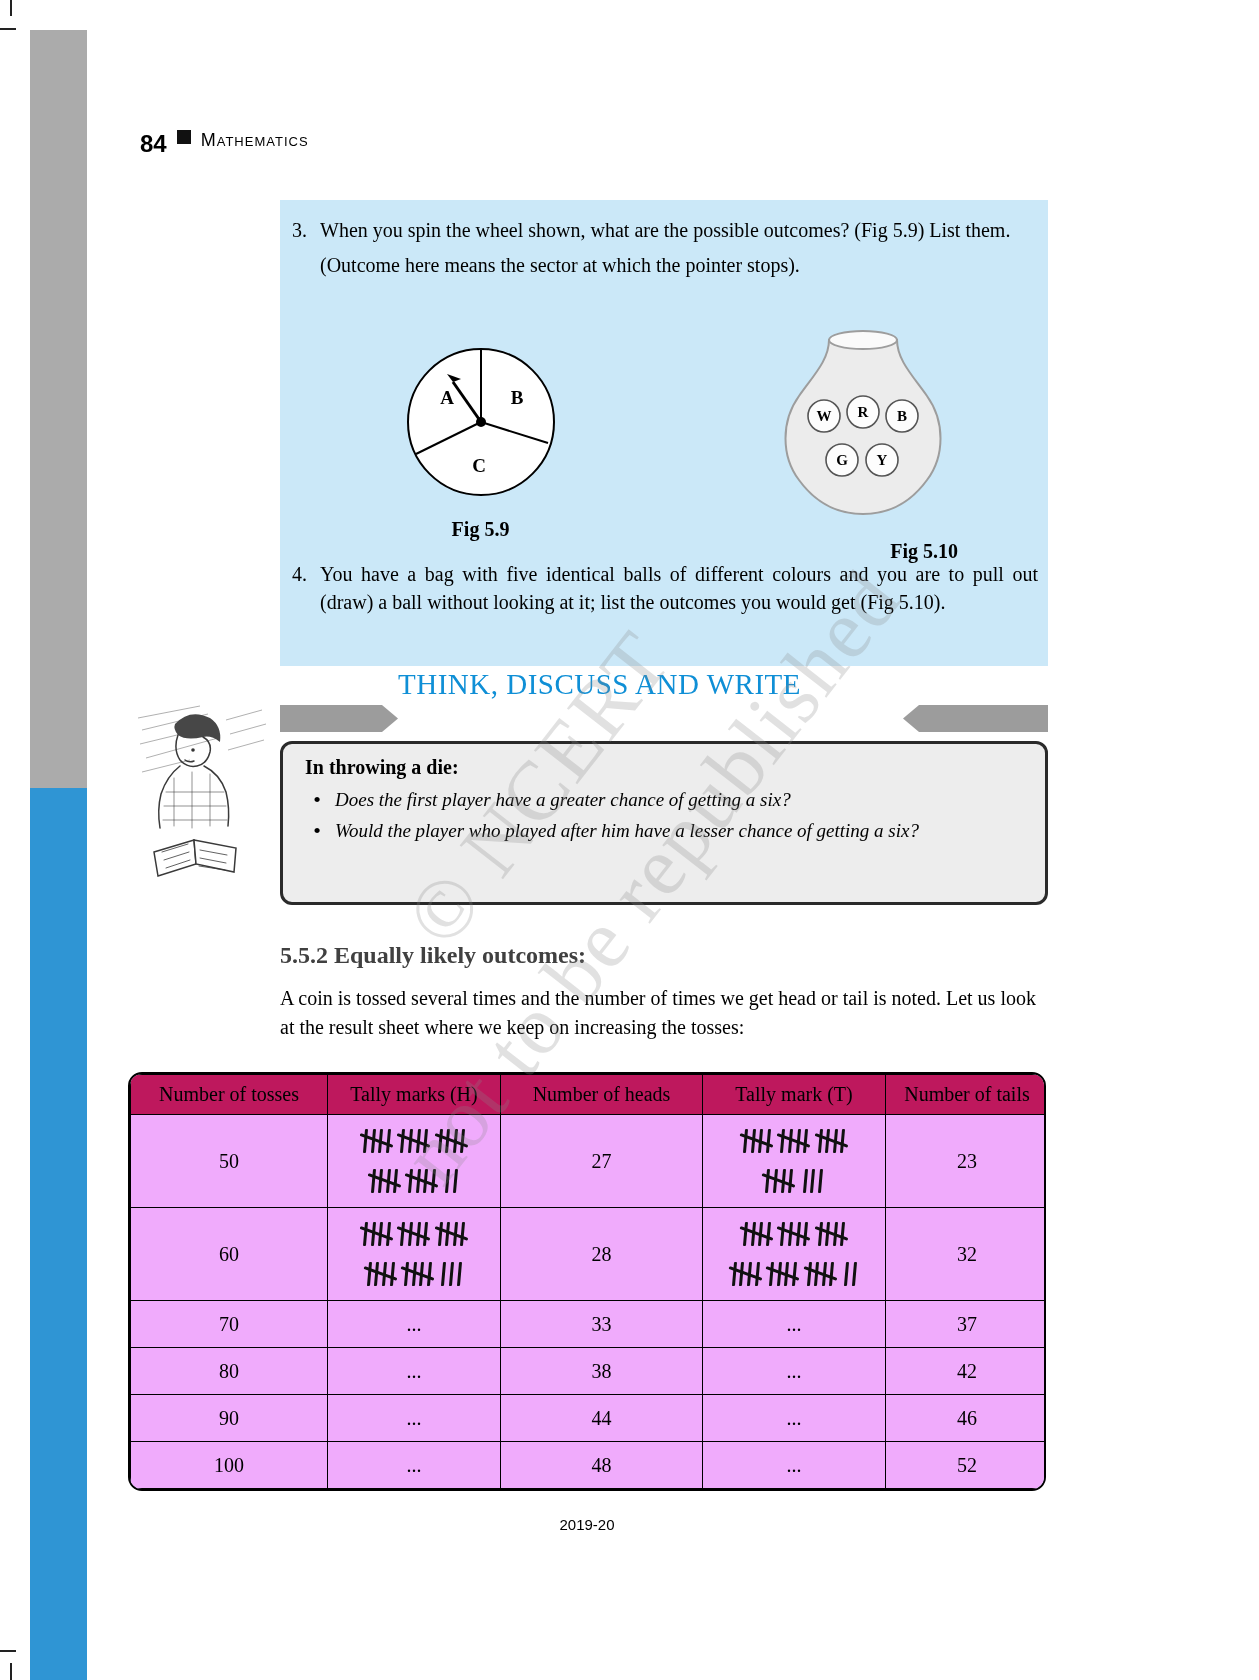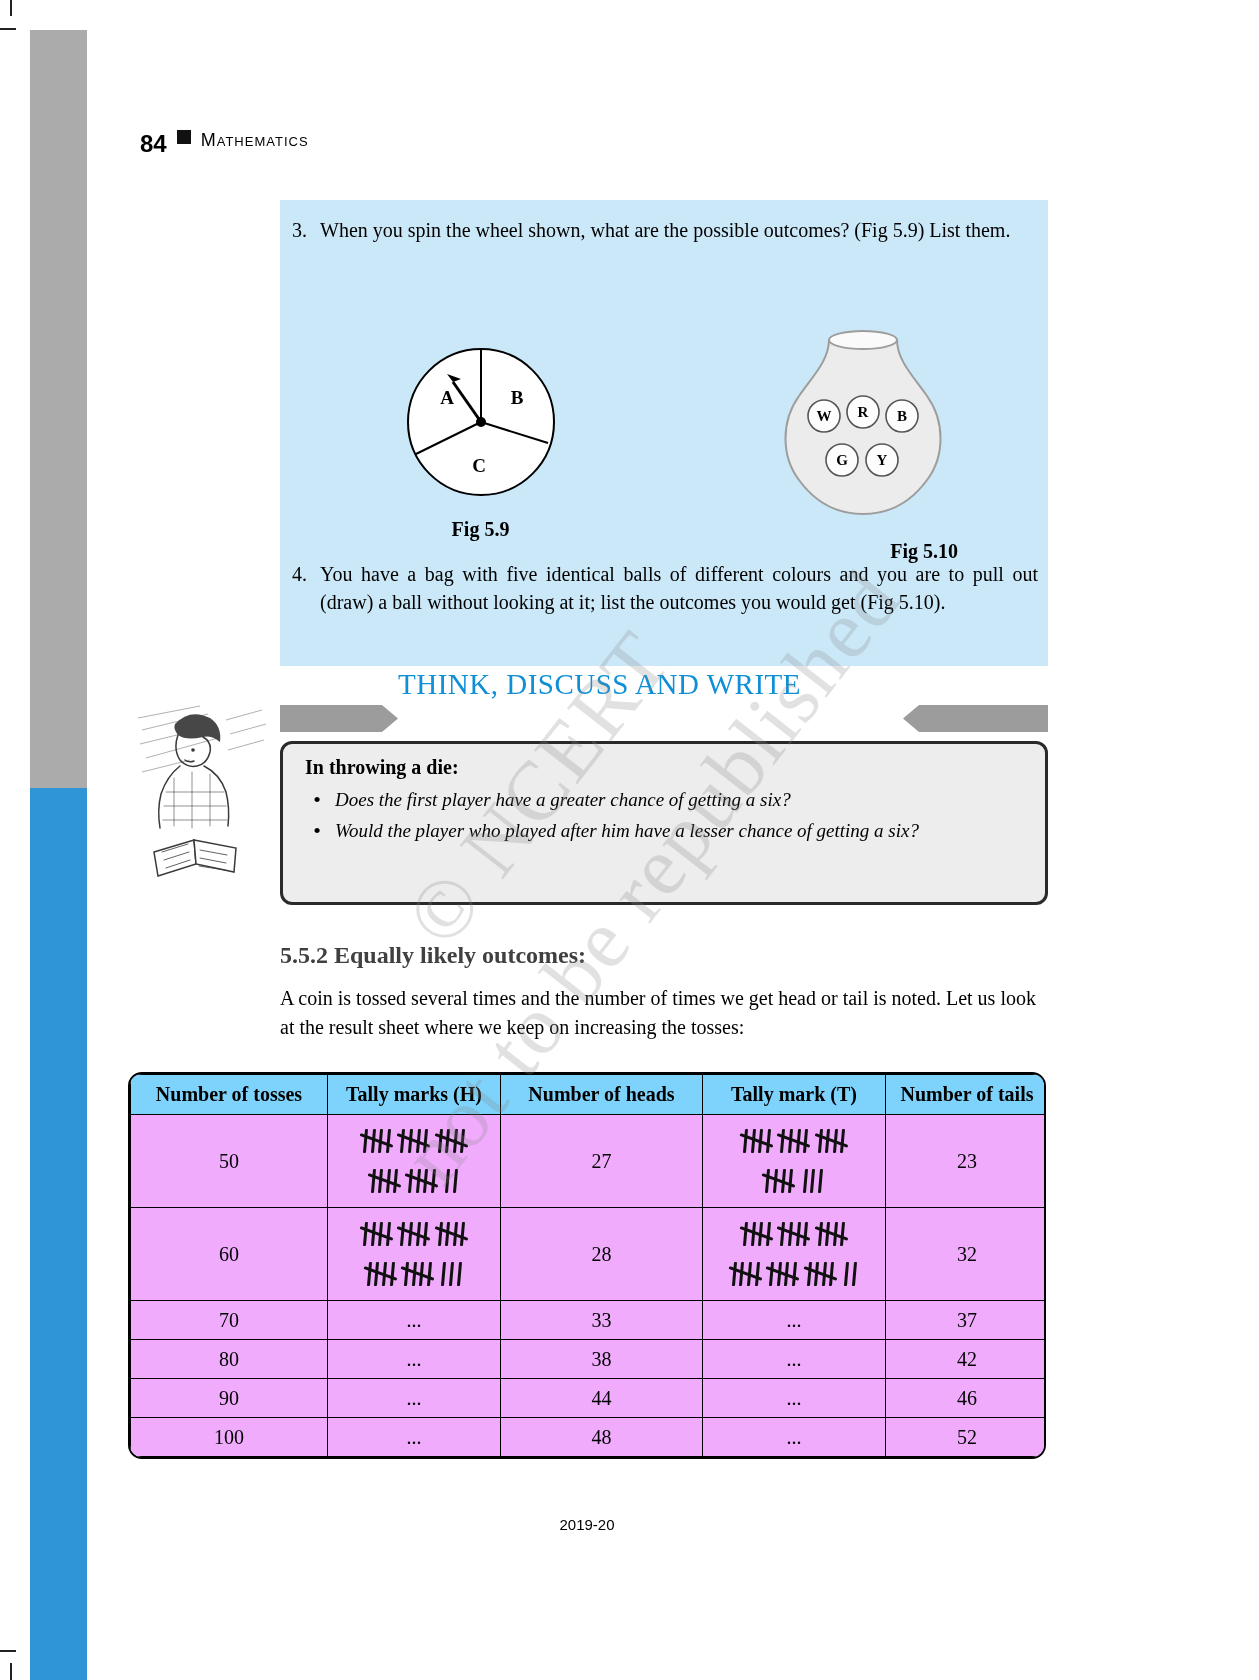--- a/index.html
+++ b/index.html
@@ -58,23 +58,23 @@
 
   
   .section-heading { position:absolute; left:280px; top:942px; font-size:24px; font-weight:bold; color:#404040; }
   .section-intro { position:absolute; left:280px; top:984px; width:772px; font-size:20px; line-height:1.45; }
 
   
   .table-wrap { position:absolute; left:128px; top:1072px; width:918px;
     border:2px solid #000; border-radius:14px; overflow:hidden; background:#cfeaf8; }
   table { width:100%; border-collapse:collapse; table-layout:fixed; }
   th, td { border:1px solid #000; text-align:center; vertical-align:middle; font-size:20px; }
-  thead th { background:#7dd3fc; font-weight:bold; padding:8px 2px; }
+  thead th { background:#be185d; font-weight:normal; padding:8px 2px; }
   tbody td { background:#f0abfc; padding:6px 2px; }
-  tbody tr.short td { height:39px; }
+  tbody tr.short td { height:47px; }
 
   .tally-line { text-align:center; line-height:0; padding:8px 0; white-space:nowrap; }
   .tally { display:inline-flex; gap:5px; height:24px; position:relative; margin:0 6px; vertical-align:middle; }
   .tally i { display:block; width:2.6px; height:100%; background:#111; border-radius:1px; transform:skewX(-5deg); }
   .tally.crossed::after { content:""; position:absolute; left:-5px; top:10px; width:calc(100% + 10px);
     height:2.6px; background:#111; border-radius:2px; transform:rotate(20deg); }
 
   
   .page-footer { position:absolute; left:128px; top:1516px; width:918px; text-align:center;
     font-family:"Liberation Sans", sans-serif; font-size:15px; }
@@ -104,20 +104,21 @@
     <span class="hdr-square"></span>
     <span class="subject">Mathematics</span>
   </div>
 
   <div class="blue-panel">
 
     <div class="q q3">
       <span class="qnum">3.</span>
       <span class="qtext">
         <span>When you spin the wheel shown, what are the possible outcomes? (Fig 5.9) List them.</span>
+        <span class="note" style="display:block;">(Outcome here means the sector at which the pointer stops).</span>
       </span>
     </div>
 
     <div class="fig fig-spinner">
       <svg width="172" height="170" viewBox="0 0 172 170">
         <circle cx="86" cy="84" r="73" fill="#ffffff" stroke="#000" stroke-width="2"></circle>
         <line x1="86" y1="84" x2="86" y2="11" stroke="#000" stroke-width="2"></line>
         <line x1="86" y1="84" x2="153" y2="105" stroke="#000" stroke-width="2"></line>
         <line x1="86" y1="84" x2="21" y2="116" stroke="#000" stroke-width="2"></line>
         <line x1="86" y1="84" x2="58" y2="44" stroke="#000" stroke-width="3"></line>

